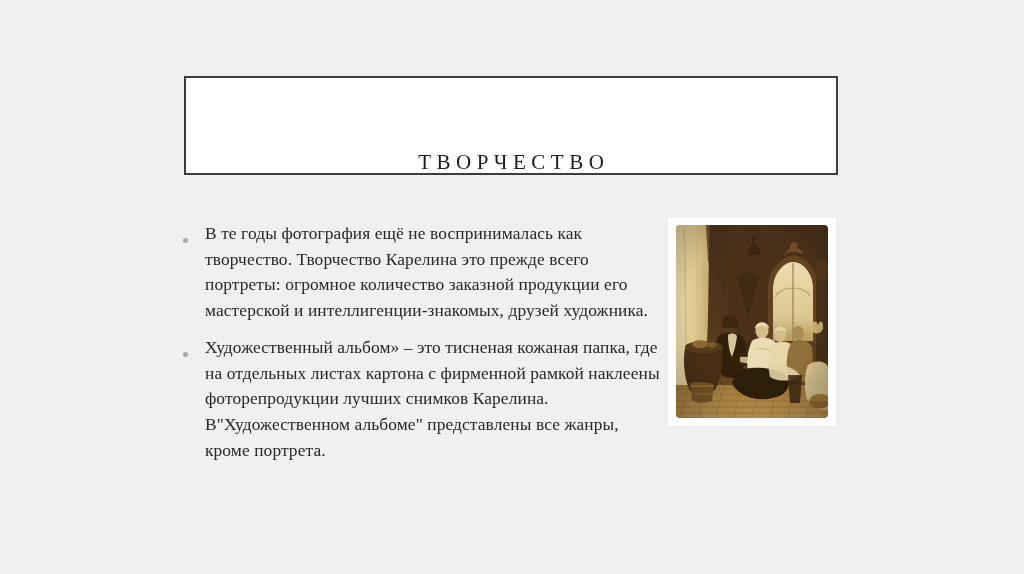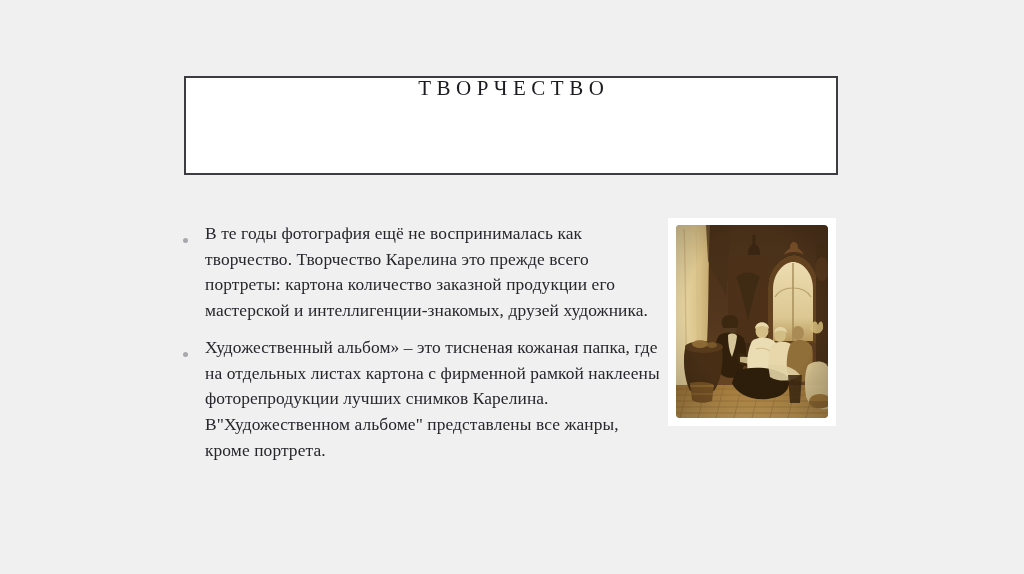--- a/index.html
+++ b/index.html
@@ -26,21 +26,21 @@
   #title-box {
     position: absolute;
     left: 184px;
     top: 76px;
     width: 654px;
     height: 99px;
     box-sizing: border-box;
     background: #ffffff;
     border: 2px solid #3c3c41;
     display: flex;
-    align-items: flex-start;
+    align-items: flex-end;
     justify-content: center;
   }
   #title-text {
     font-family: "Liberation Serif", "DejaVu Serif", serif;
     font-size: 21px;
     letter-spacing: 5.5px;
     color: #1c1c20;
     text-transform: uppercase;
     line-height: 1;
     text-indent: 5.5px;
@@ -108,21 +108,21 @@
   <div id="title-box">
     <div id="title-text">ТВОРЧЕСТВО</div>
   </div>
 
   <div id="body-column">
 
     <div class="bullet-row">
       <span class="bullet-mark">
         <span class="bullet-dot"></span>
       </span>
-      <span class="bullet-text">В те годы фотография ещё не воспринималась как творчество. Творчество Карелина это прежде всего портреты: картона количество заказной продукции его мастерской и интеллигенции-знакомых, друзей художника.</span>
+      <span class="bullet-text">В те годы фотография ещё не воспринималась как творчество. Творчество Карелина это прежде всего портреты: огромное количество заказной продукции его мастерской и интеллигенции-знакомых, друзей художника.</span>
     </div>
 
     <div class="bullet-row">
       <span class="bullet-mark">
         <span class="bullet-dot"></span>
       </span>
       <span class="bullet-text">Художественный альбом» – это тисненая кожаная папка, где на отдельных листах картона с фирменной рамкой наклеены фоторепродукции лучших снимков Карелина. В"Художественном альбоме" представлены все жанры, кроме портрета.</span>
     </div>
 
   </div>

